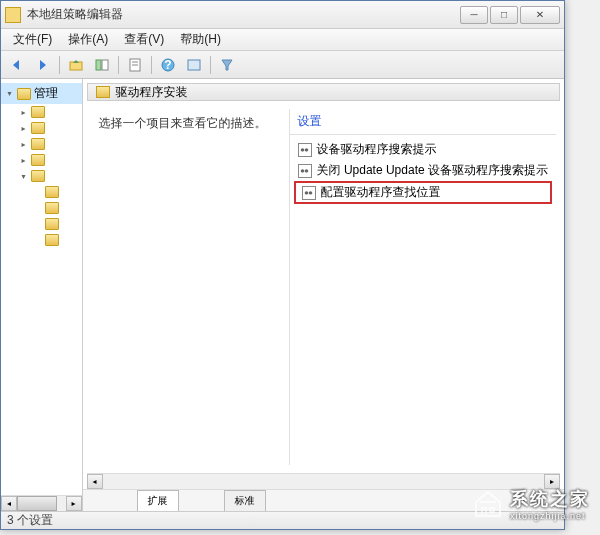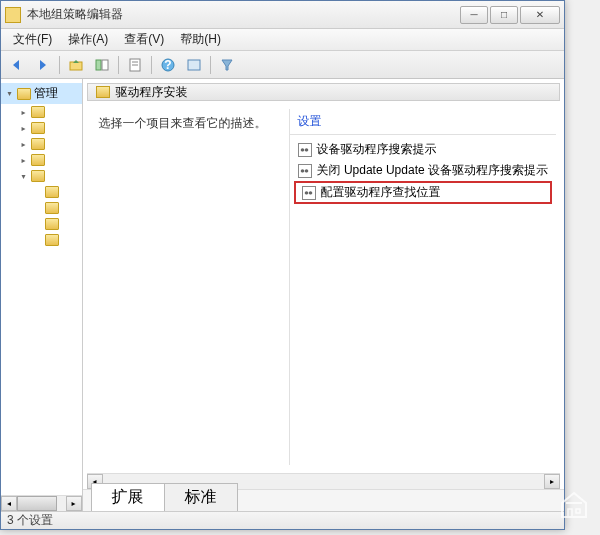--- a/index.html
+++ b/index.html
@@ -41,21 +41,21 @@
     .desc-col { width: 190px; padding: 6px 8px; }
     .desc-col .desc-text { color: #333; }
     .settings-col { flex: 1; border-left: 1px solid #e0e0e0; }
     .settings-header { padding: 4px 8px; color: #1d4ed8; border-bottom: 1px solid #e0e0e0; }
     .settings-list { padding: 4px 0; }
     .setting-item { display: flex; align-items: center; padding: 2px 8px; gap: 5px; cursor: pointer; white-space: nowrap; }
     .setting-icon { width: 14px; height: 14px; background: #fff; border: 1px solid #888; display: flex; align-items: center; justify-content: center; font-size: 8px; color: #666; flex-shrink: 0; }
     .highlighted { border: 2px solid #d03030; padding: 1px 6px; margin: 0 4px; }
     
     .main-tabs { height: 22px; display: flex; align-items: flex-end; padding-left: 8px; border-top: 1px solid #ddd; background: #f5f5f5; }
-    .main-tab { padding: 3px 20px; border: 1px solid #bbb; border-bottom: none; background: #f0f0f0; margin-right: -1px; cursor: pointer; font-size: 16px; }
+    .main-tab { padding: 3px 10px; border: 1px solid #bbb; border-bottom: none; background: #f0f0f0; margin-right: -1px; cursor: pointer; font-size: 10px; margin-left: 46px; }
     .main-tab.active { background: #fff; }
     
     .main-hscroll { height: 16px; background: #f0f0f0; border-top: 1px solid #ddd; display: flex; margin: 0 4px; }
     
     .statusbar { height: 18px; background: linear-gradient(to bottom, #f5f5f5, #e8e8e8); border-top: 1px solid #ccc; display: flex; align-items: flex-end; padding: 0 6px; color: #444; font-size: 11px; }
     
     .watermark { position: absolute; right: 10px; bottom: 14px; display: flex; align-items: center; gap: 6px; opacity: 0.75; }
     .watermark-icon { width: 32px; height: 32px; }
     .watermark-text { color: #fff; text-shadow: 0 0 3px #000, 0 0 3px #000; }
     .watermark-main { font-size: 18px; font-weight: bold; letter-spacing: 2px; }
@@ -235,13 +235,17 @@
     <span>3 个设置</span>
   </div>
 </div>
 
 <div class="watermark">
   <svg class="watermark-icon" viewBox="0 0 32 32">
     <path d="M16 4 L28 14 L28 28 L4 28 L4 14 Z" fill="none" stroke="#fff" stroke-width="2"></path>
     <path d="M8 14 L24 14" stroke="#fff" stroke-width="2"></path>
     <path d="M10 28 L10 20 L14 20 L14 28 M18 20 L22 20 L22 24 L18 24 Z" fill="none" stroke="#fff" stroke-width="1.5"></path>
   </svg>
+  <div class="watermark-text">
+    <div class="watermark-main">系统之家</div>
+    <div class="watermark-sub">xitongzhijia.net</div>
+  </div>
 </div>
 
 </body></html>

